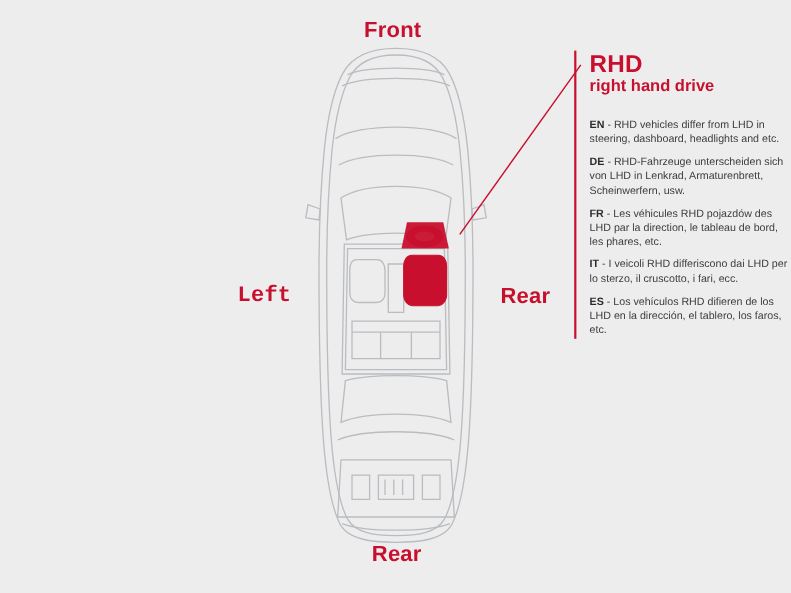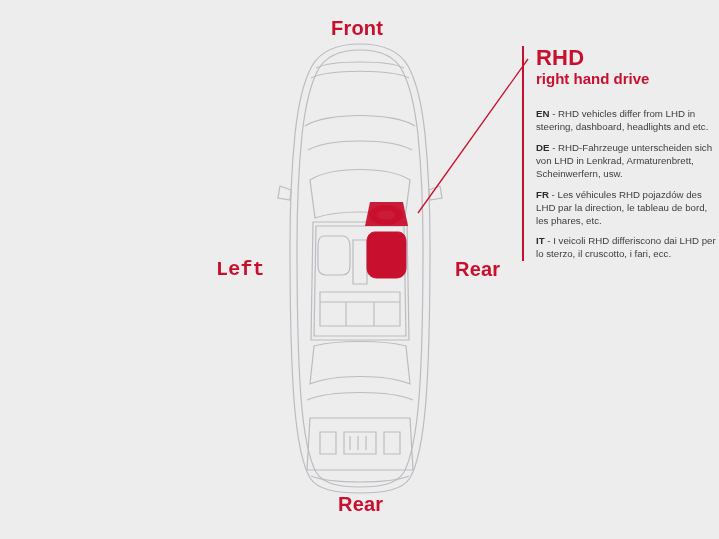--- a/index.html
+++ b/index.html
@@ -204,15 +204,18 @@
     </p>
     <p class="desc">
       <span class="lang">DE</span><span> - RHD-Fahrzeuge unterscheiden sich von LHD in Lenkrad, Armaturenbrett, Scheinwerfern, usw.</span>
     </p>
     <p class="desc">
       <span class="lang">FR</span><span> - Les véhicules RHD pojazdów des LHD par la direction, le tableau de bord, les phares, etc.</span>
     </p>
     <p class="desc">
       <span class="lang">IT</span><span> - I veicoli RHD differiscono dai LHD per lo sterzo, il cruscotto, i fari, ecc.</span>
     </p>
+    <p class="desc">
+      <span class="lang">ES</span><span> - Los vehículos RHD difieren de los LHD en la dirección, el tablero, los faros, etc.</span>
+    </p>
   </div>
 
 </div>
 
 </body></html>

